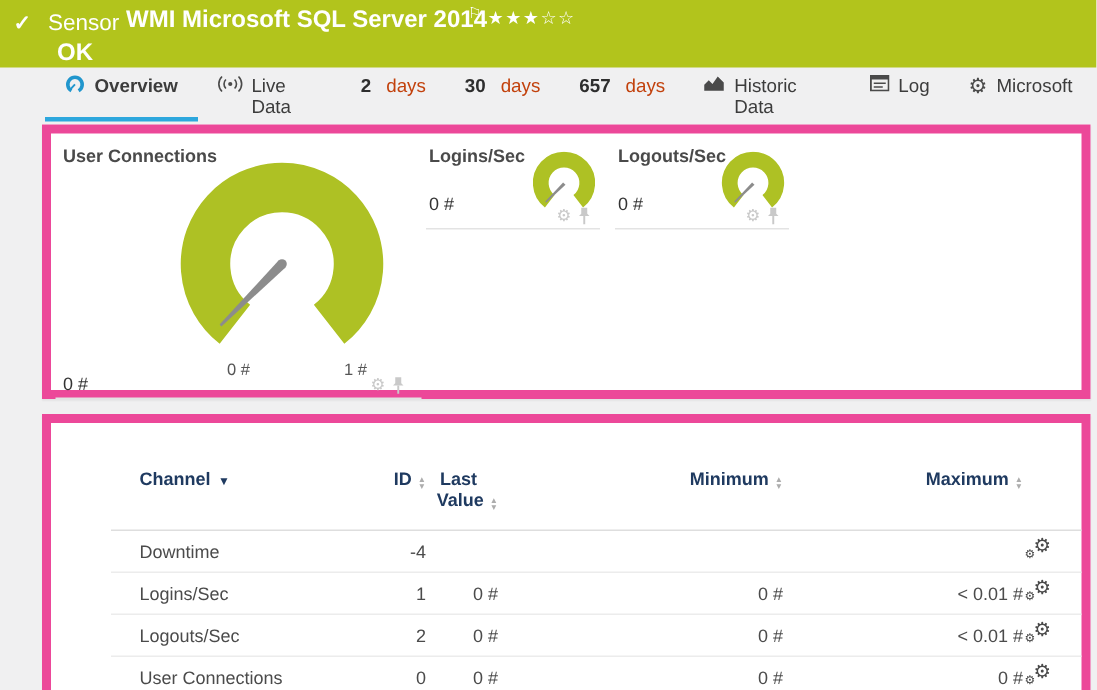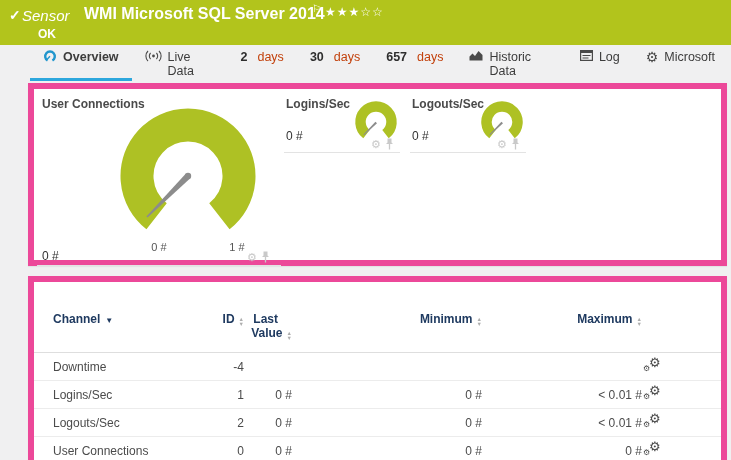--- a/index.html
+++ b/index.html
@@ -2,25 +2,25 @@
 <html><head>
 <meta charset="utf-8">
 <style>
   * { margin:0; padding:0; box-sizing:border-box; }
   html,body { width:731px; height:460px; overflow:hidden; }
   body { background:#f0f0f1; font-family:"Liberation Sans", sans-serif; color:#4b4b4b; position:relative; }
 
   
   .statusbar { position:absolute; left:0; top:0; width:731px; height:45px; background:#b2c41c; color:#fff; }
   .statusbar .check { position:absolute; left:9px; top:7px; font-size:14px; font-weight:bold; }
-  .statusbar .kind { position:absolute; left:22px; top:7px; font-style:italic; font-size:15px; }
+  .statusbar .kind { position:absolute; left:32px; top:7px; font-size:15px; }
   .statusbar .title { position:absolute; left:84px; top:5px; font-size:16px; font-weight:bold; white-space:nowrap; }
   .statusbar .flag { position:absolute; left:312px; top:3px; font-size:10px; }
   .statusbar .stars { position:absolute; left:325px; top:5px; font-size:12px; letter-spacing:1px; }
-  .statusbar .ok { position:absolute; left:38px; top:27px; font-size:12px; font-weight:bold; }
+  .statusbar .ok { position:absolute; left:38px; top:27px; font-size:16px; font-weight:bold; }
 
   
   .tabbar { position:absolute; left:30px; top:50px; width:698px; height:31px; display:flex; justify-content:space-between; align-items:stretch; }
   .tab { display:flex; align-items:flex-start; gap:6px; padding:0 13px; font-size:12.5px; color:#3c3c3c; cursor:pointer; border-bottom:3px solid transparent; }
   .tab.active { border-bottom-color:#2da7dd; font-weight:bold; }
   .tab .num { font-weight:bold; color:#2e2e2e; }
   .tab .unit { color:#c2410c; margin-left:4px; }
   .tab svg { display:block; }
   .tab .gearglyph { font-size:14px; color:#4a4a4a; line-height:1; }
 
@@ -32,21 +32,21 @@
   
   .block-title { position:absolute; font-size:12px; font-weight:bold; color:#4a4a4a; }
   .gauge-value { position:absolute; font-size:12px; color:#333; }
   .scale-label { position:absolute; width:34px; text-align:center; font-size:11px; color:#555; }
   .sepline { position:absolute; height:1px; background:#e3e3e3; }
   .mini-icons { position:absolute; display:flex; align-items:center; gap:4px; color:#c9c9c9; }
   .mini-icons .gearglyph { font-size:11px; line-height:1; cursor:pointer; }
   .mini-icons svg { cursor:pointer; }
 
   
-  .t-head, .t-row { display:grid; grid-template-columns:146px 45px 48px 190px 160px 1fr; padding-left:19px; align-items:center; }
+  .t-head, .t-row { display:grid; grid-template-columns:146px 45px 48px 190px 160px 1fr; padding-left:19px; align-items:center;margin-left:40px; }
   .t-head { margin-top:30px; padding-bottom:12px; border-bottom:1px solid #dedede; font-size:12px; font-weight:bold; color:#1f3a60; align-items:start; }
   .t-row { height:28px; border-bottom:1px solid #ececec; font-size:12px; color:#4b4b4b; }
   .cell-r { text-align:right; }
   .lastval-head { display:flex; flex-direction:column; align-items:flex-end; }
   .lastval-head .l1 { padding-right:14px; }
   .sort { display:inline-flex; flex-direction:column; font-size:5.5px; line-height:4.6px; color:#adadad; margin-left:4px; vertical-align:2px; cursor:pointer; }
   .filter-arrow { font-size:8px; color:#1f3a60; margin-left:5px; cursor:pointer; }
   .gears-cell { justify-self:start; padding-left:33px; position:relative; width:22px; height:18px; cursor:pointer; }
   .gears-cell .g-big { position:absolute; left:7px; top:-2px; font-size:13px; color:#4a4a4a; line-height:1; }
   .gears-cell .g-small { position:absolute; left:1px; top:7px; font-size:8px; color:#4a4a4a; line-height:1; }

